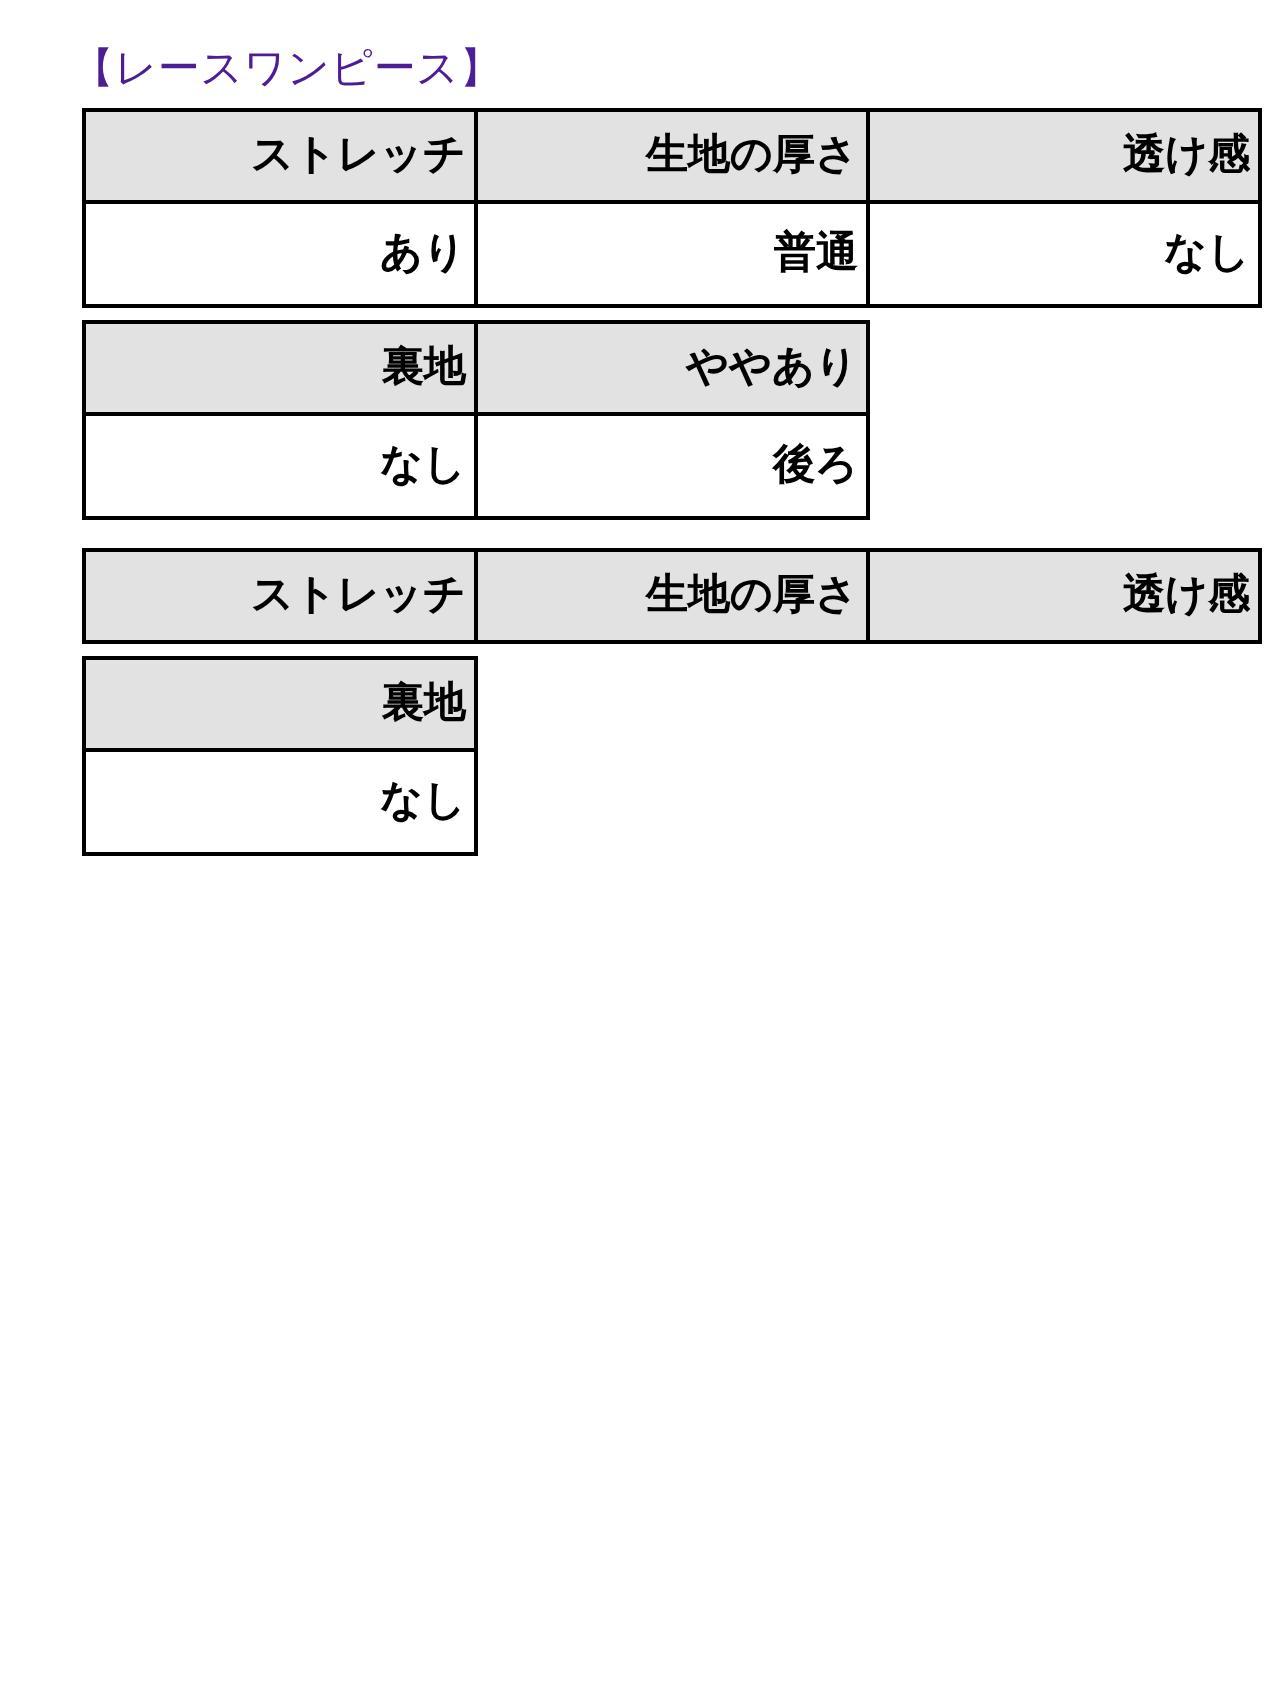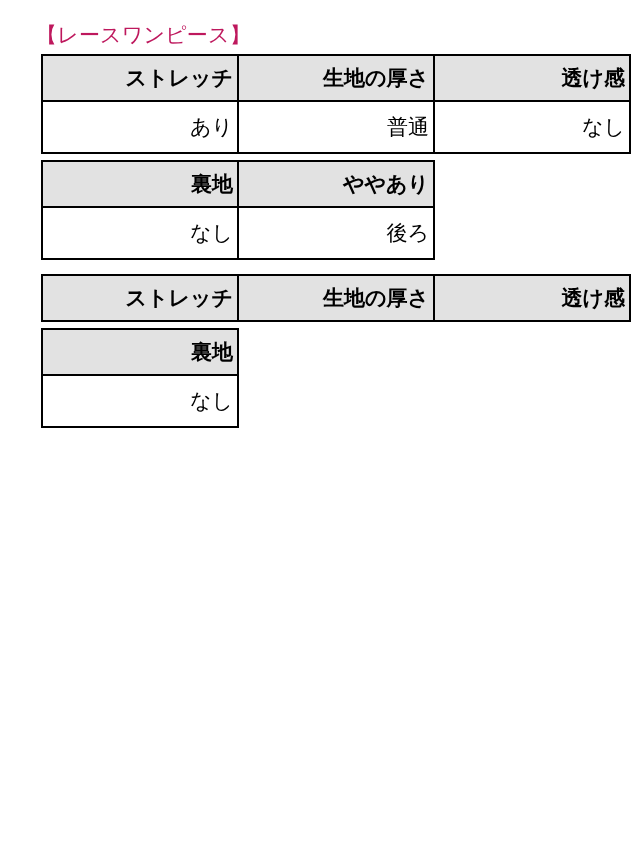--- a/index.html
+++ b/index.html
@@ -28,21 +28,21 @@
   .section {
     position: absolute;
     left: 36px;
   }
 
   .section-heading {
     font-size: 21px;
     line-height: 26px;
     font-weight: 400;
     letter-spacing: 0.2px;
-    color: #be185d;
+    color: #4c1d95;
     white-space: nowrap;
     margin: 0 0 6px 0;
   }
 
   table.spec {
     border-collapse: collapse;
     table-layout: fixed;
     margin: 0 0 6px 5px;
     background: #ffffff;
   }
@@ -59,21 +59,21 @@
     color: #000000;
   }
 
   table.spec td.head {
     background: #e2e2e2;
     font-weight: 700;
   }
 
   table.spec td.value {
     background: #ffffff;
-    font-weight: 400;
+    font-weight: 700;
     height: 50px;
     border-radius: 21px;
   }
 
   
   .w3 td { width: 186px; }
   .w2 td { width: 186px; }
   .w1 td { width: 186px; }
 
   

